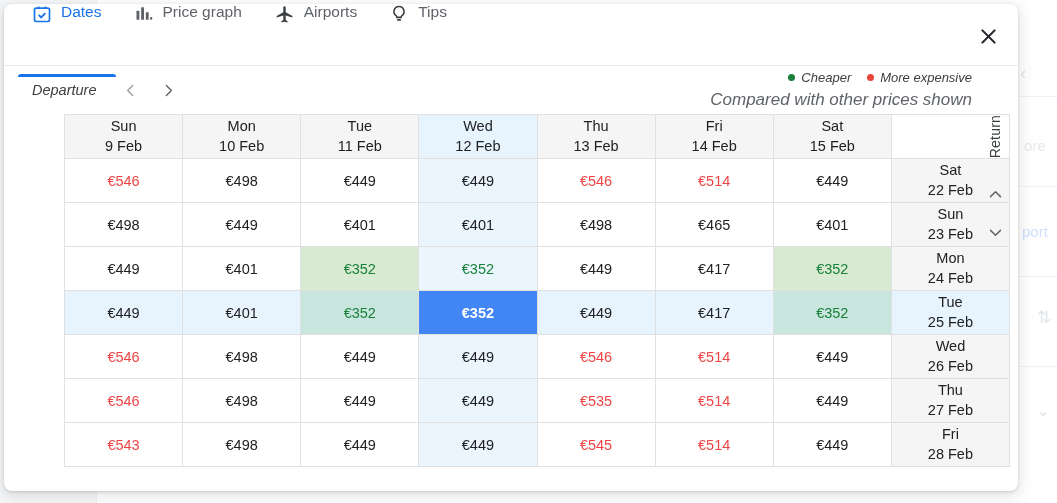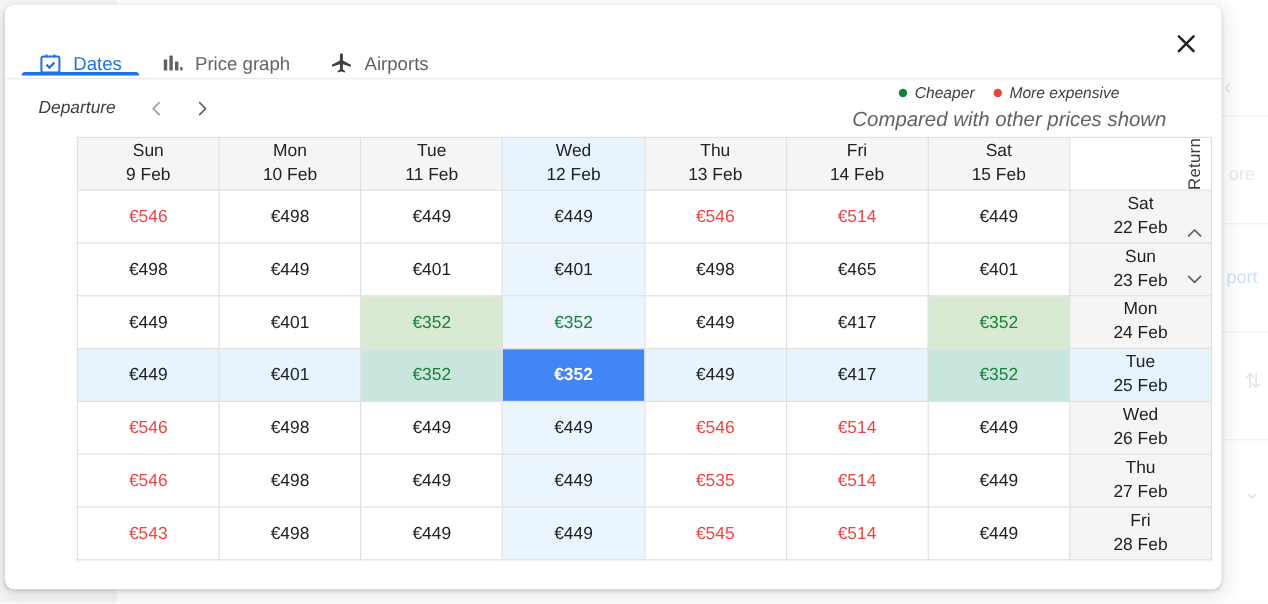--- a/index.html
+++ b/index.html
@@ -40,22 +40,22 @@
     overflow: hidden;
   }
 
   
   .tabbar {
     position: relative; height: 62px;
     border-bottom: 1px solid #e8eaed;
     display: flex; align-items: flex-start; padding-left: 12px;
   }
   .tab {
-    display: flex; align-items: flex-end; gap: 9px;
-    height: 59px; padding: 0 16px;
+    display: flex; align-items: flex-start; gap: 9px;
+    height: 73px; padding: 0 16px;
     color: #5f6368; font-size: 15.5px;
     cursor: pointer; position: relative;
     user-select: none;
   }
   .tab .tab-label { line-height: 1; padding-bottom: 2px; }
   .tab.active { color: #1a73e8; }
   .tab.active::after {
     content: ""; position: absolute; left: 2px; right: 2px; bottom: 0;
     height: 3px; background: #1a73e8; border-radius: 3px 3px 0 0;
   }
@@ -76,21 +76,21 @@
   .navbtn {
     width: 32px; height: 32px; border-radius: 50%;
     display: flex; align-items: center; justify-content: center;
     color: #5f6368; cursor: pointer; margin-right: 6px;
   }
   .navbtn.disabled { color: #9aa0a6; }
   .legend {
     position: absolute; right: 46px; top: 4px;
     text-align: right;
   }
-  .legend-row { display: flex; justify-content: center; align-items: center; gap: 7px; }
+  .legend-row { display: flex; justify-content: flex-end; align-items: center; gap: 7px; }
   .legend-item { display: flex; align-items: center; gap: 6px; font-size: 13px; color: #3c4043; }
   .legend-item + .legend-item { margin-left: 9px; }
   .dot { width: 7px; height: 7px; border-radius: 50%; display: inline-block; }
   .legend-note { font-size: 17px; color: #5f6368; margin-top: 5px; }
 
   
   .grid-wrap { padding: 0 44px 0 24px; position: relative; margin-left: 36px; }
   table.fare { border-collapse: collapse; table-layout: fixed; width: 946px; }
   table.fare th, table.fare td {
     border: 1px solid #e0e0e0;
@@ -188,20 +188,29 @@
 
       <div class="tab">
         <span>
           <svg width="21" height="21" viewBox="0 0 24 24" fill="#3c4043">
             <path d="M21 15.5v-1.8l-7.6-4.2V4.3c0-.9-.6-1.6-1.4-1.6s-1.4.7-1.4 1.6v5.2L3 13.7v1.8l7.6-2.3v5.1l-2.1 1.4v1.4l3.5-.9 3.5.9v-1.4l-2.1-1.4v-5.1L21 15.5z"></path>
           </svg>
         </span>
         <span class="tab-label">Airports</span>
       </div>
 
+      <div class="tab">
+        <span>
+          <svg width="20" height="20" viewBox="0 0 24 24" fill="none" stroke="#3c4043" stroke-width="1.9">
+            <path d="M12 3a6 6 0 0 0-3.5 10.9c.6.45.9 1 .9 1.6v.5h5.2v-.5c0-.6.3-1.15.9-1.6A6 6 0 0 0 12 3z"></path>
+            <path d="M9.8 19h4.4"></path>
+          </svg>
+        </span>
+        <span class="tab-label">Tips</span>
+      </div>
 
       <div class="close-btn">
         <svg width="21" height="21" viewBox="0 0 24 24" fill="none" stroke="#202124" stroke-width="2.4" stroke-linecap="round">
           <path d="M5 5l14 14M19 5L5 19"></path>
         </svg>
       </div>
     </div>
 
     <div class="subhead">
       <span class="dep-label">Departure</span>

